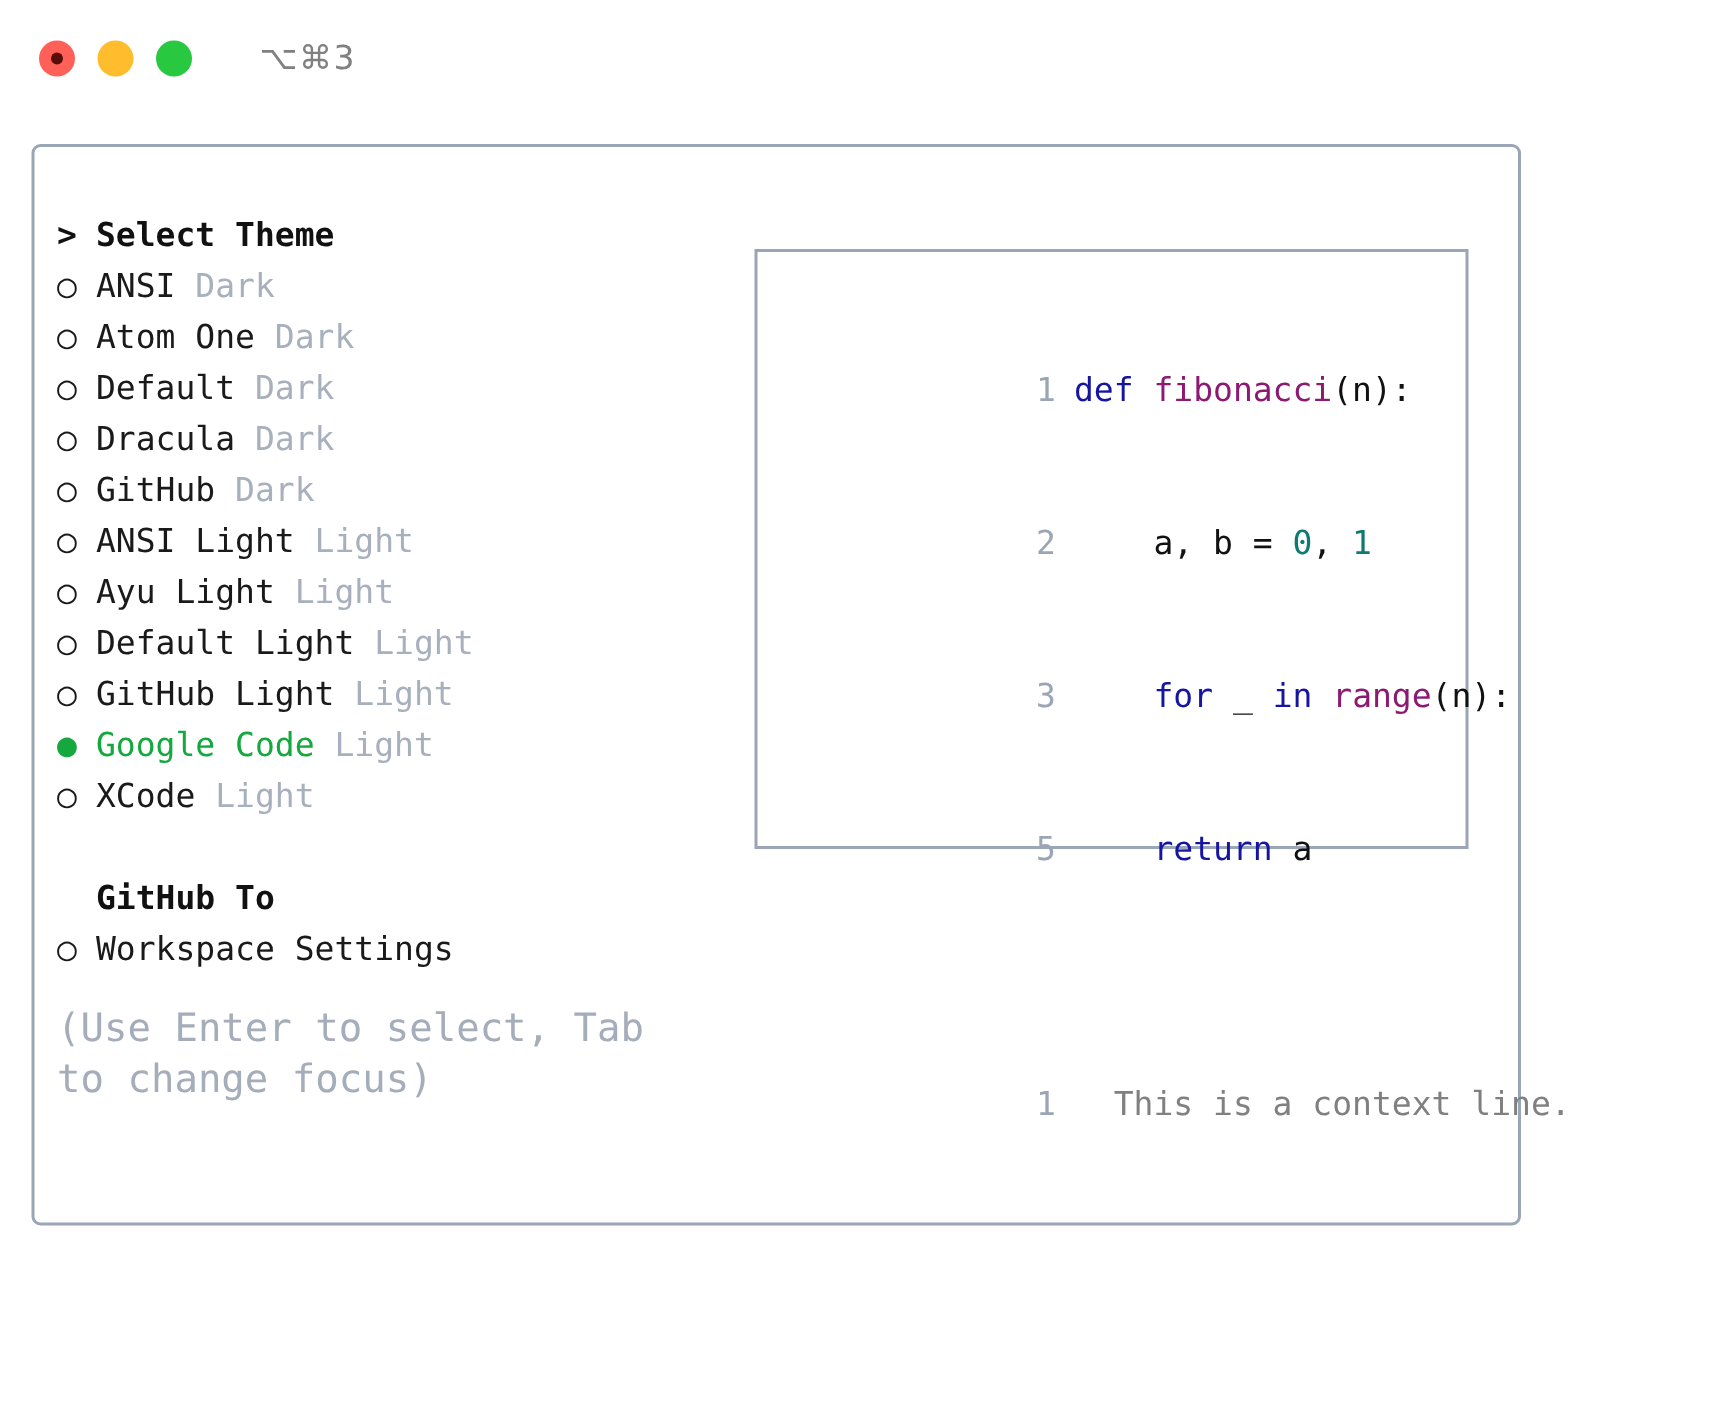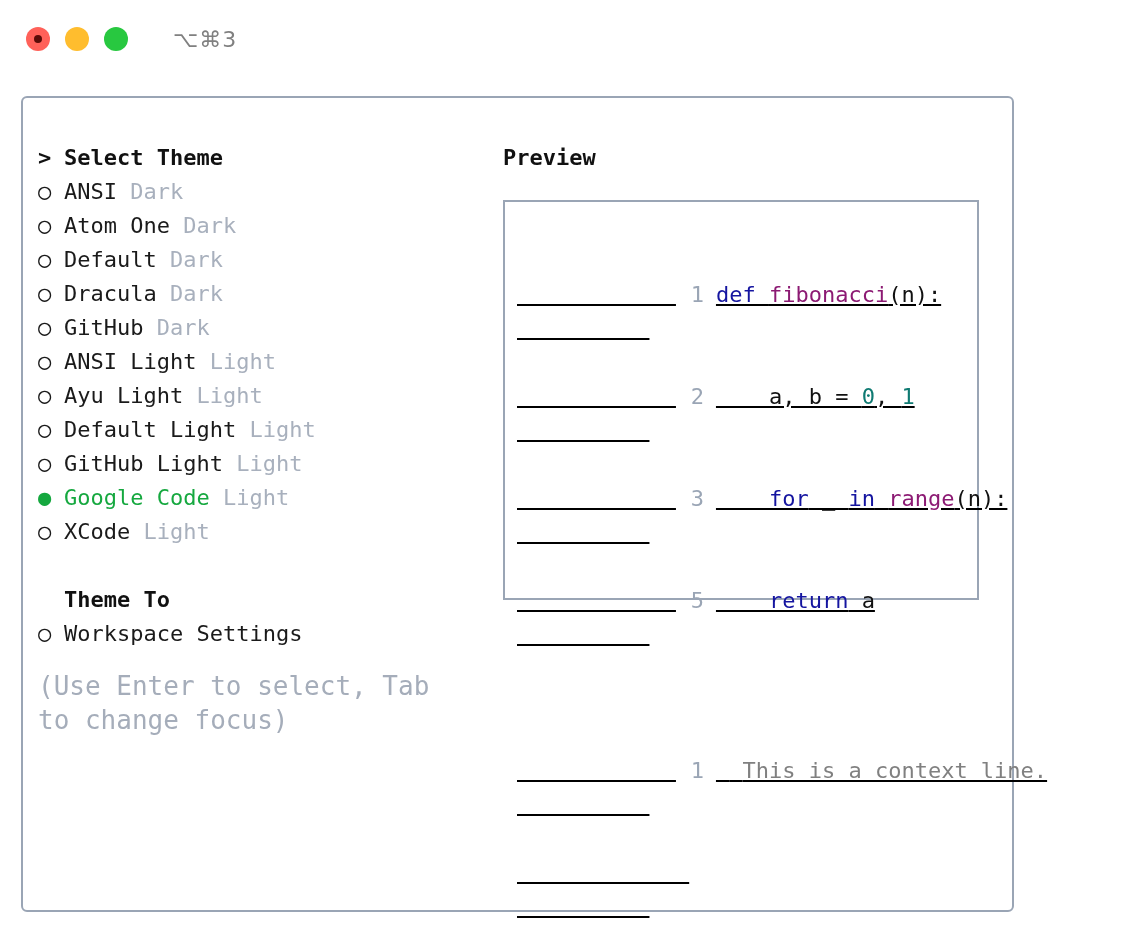--- a/index.html
+++ b/index.html
@@ -67,21 +67,21 @@
     color: #808080;
     font-family: "DejaVu Sans", "Liberation Sans", sans-serif;
   }
 
   
   .panel {
     position: absolute;
     left: 21px;
     top: 96px;
     width: 993px;
-    height: 816px;
+    height: 721px;
     border: 2px solid #9aa5b5;
     border-radius: 6px;
     box-sizing: border-box;
     background: #ffffff;
   }
 
   .panel-inner {
     position: relative;
     width: 100%;
     height: 100%;
@@ -161,21 +161,20 @@
     border: 2px solid #9aa5b5;
     box-sizing: border-box;
     background: #ffffff;
     padding: 42px 0 0 12px;
   }
 
   .code-line {
     font-size: 22px;
     line-height: 34px;
     white-space: pre;
-    text-decoration: underline;
   }
   .ln {
     display: inline-block;
     width: 28px;
     text-align: right;
     color: #9aa5b5;
     margin-right: 12px;
   }
   .tok-kw   { color: #1515a0; }
   .tok-fn   { color: #8c1a73; }
@@ -239,32 +238,31 @@
         <div class="row">
           <span class="opt-bullet selected">●</span><span class="opt-label selected">Google Code</span> <span class="opt-tag">Light</span>
         </div>
         <div class="row">
           <span class="opt-bullet">○</span><span class="opt-label">XCode</span> <span class="opt-tag">Light</span>
         </div>
 
         <div class="spacer-row"></div>
 
         <div class="row section-header plain">
-          <span class="marker">&gt;</span><span>Theme To</span>
+          <span class="marker">&gt;</span><span>GitHub To</span>
         </div>
 
         <div class="row">
           <span class="opt-bullet">○</span><span class="opt-label">Workspace Settings</span>
         </div>
 
         <div class="hint">(Use Enter to select, Tab to change focus)</div>
       </div>
 
       <div class="right-col">
-        <div class="preview-title">Preview</div>
 
         <div class="preview-box">
 
           <div class="code-line">
             <span class="ln">1</span><span class="tok-kw">def </span><span class="tok-fn">fibonacci</span><span class="tok-pln">(n):</span>
           </div>
           <div class="code-line">
             <span class="ln">2</span><span class="tok-pln">    a, b = </span><span class="tok-num">0</span><span class="tok-pln">, </span><span class="tok-num">1</span>
           </div>
           <div class="code-line">

